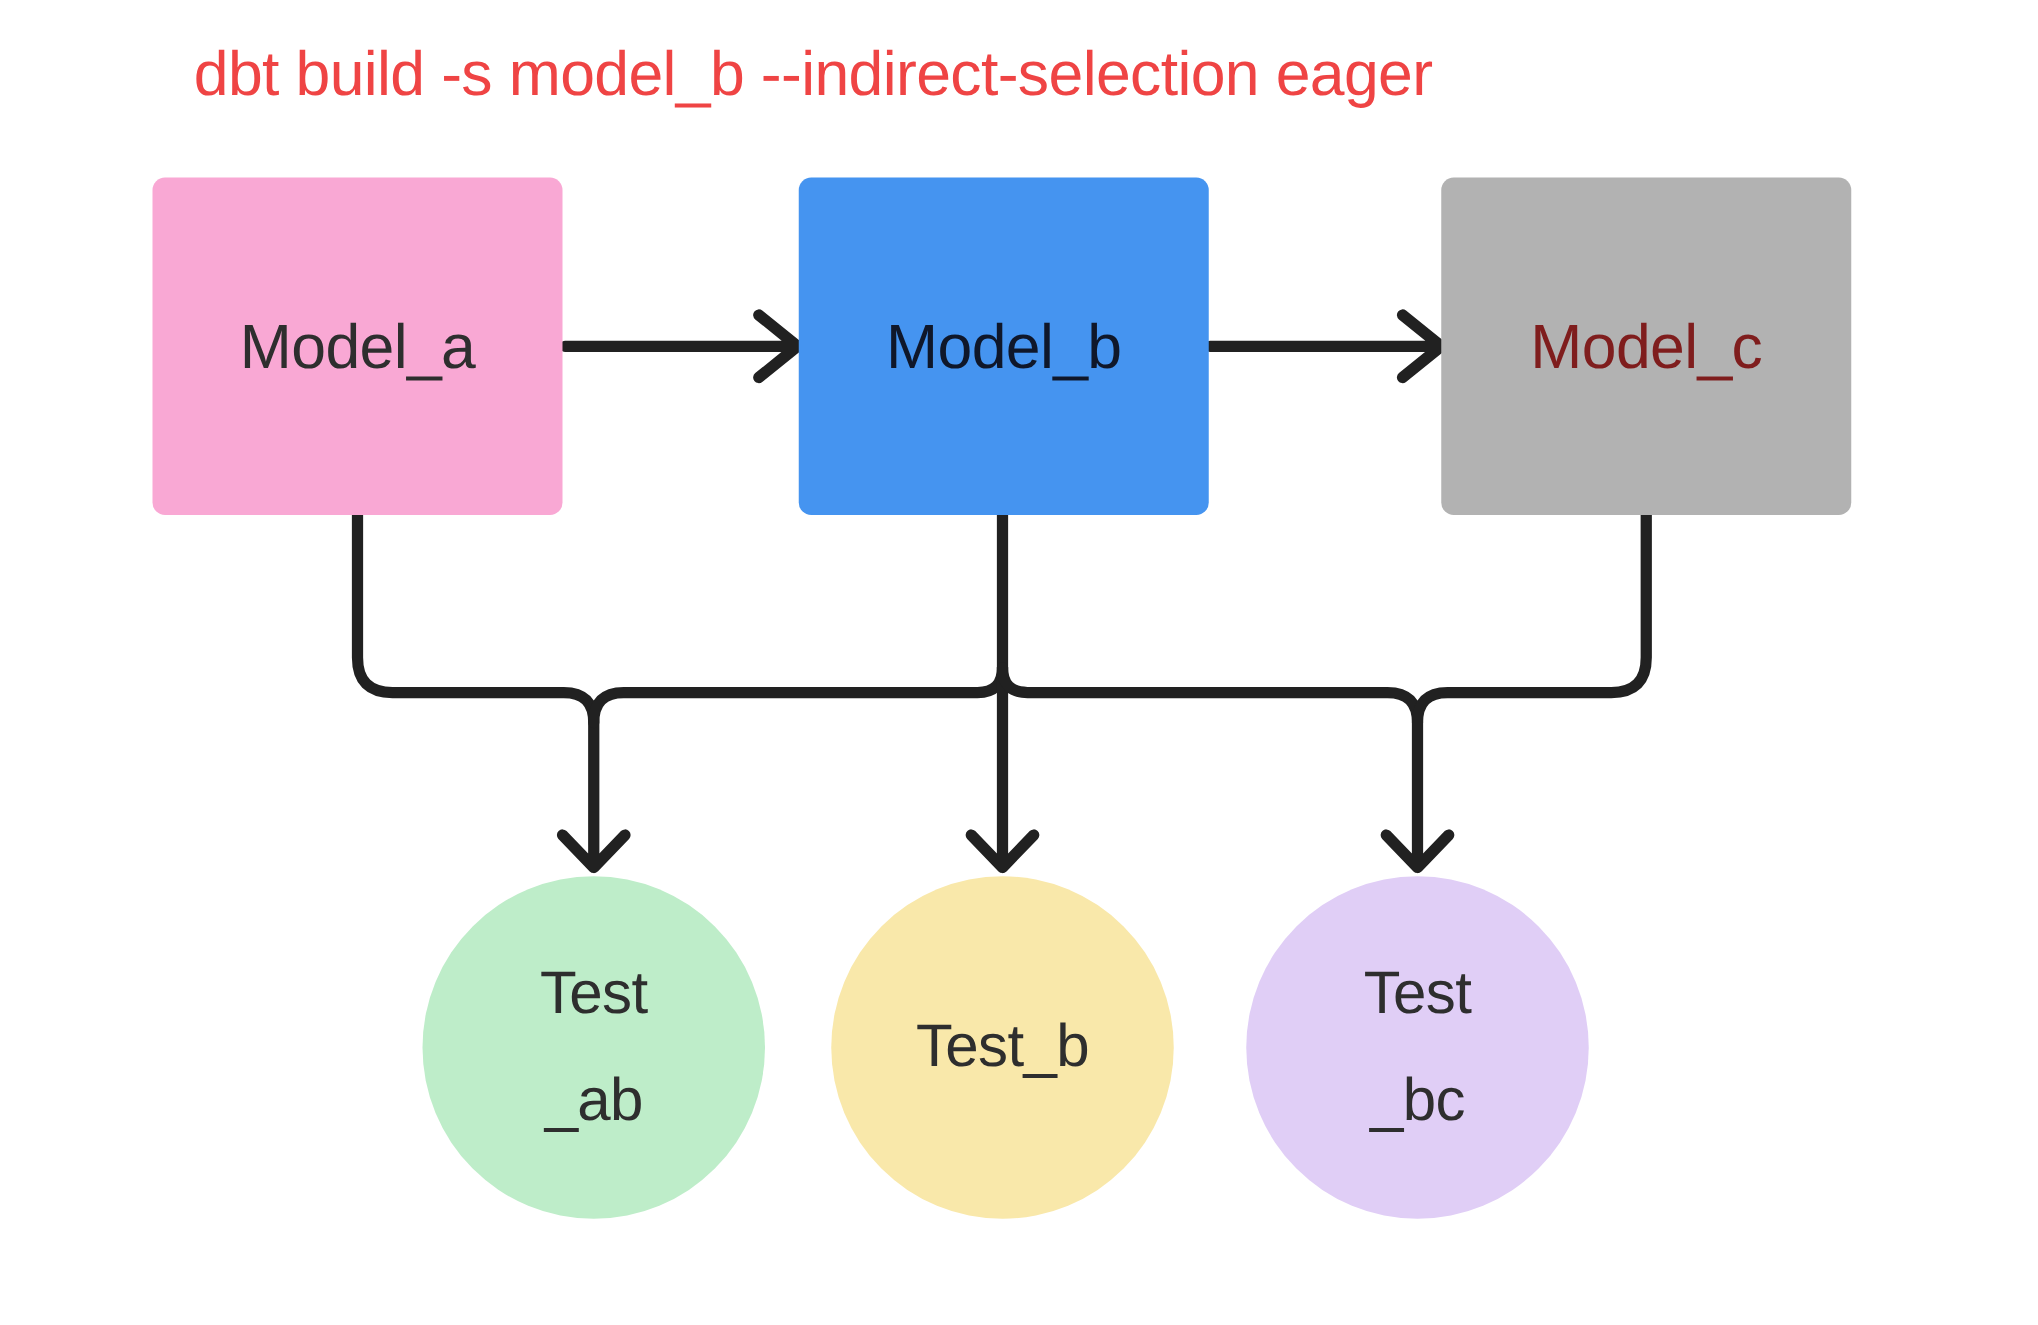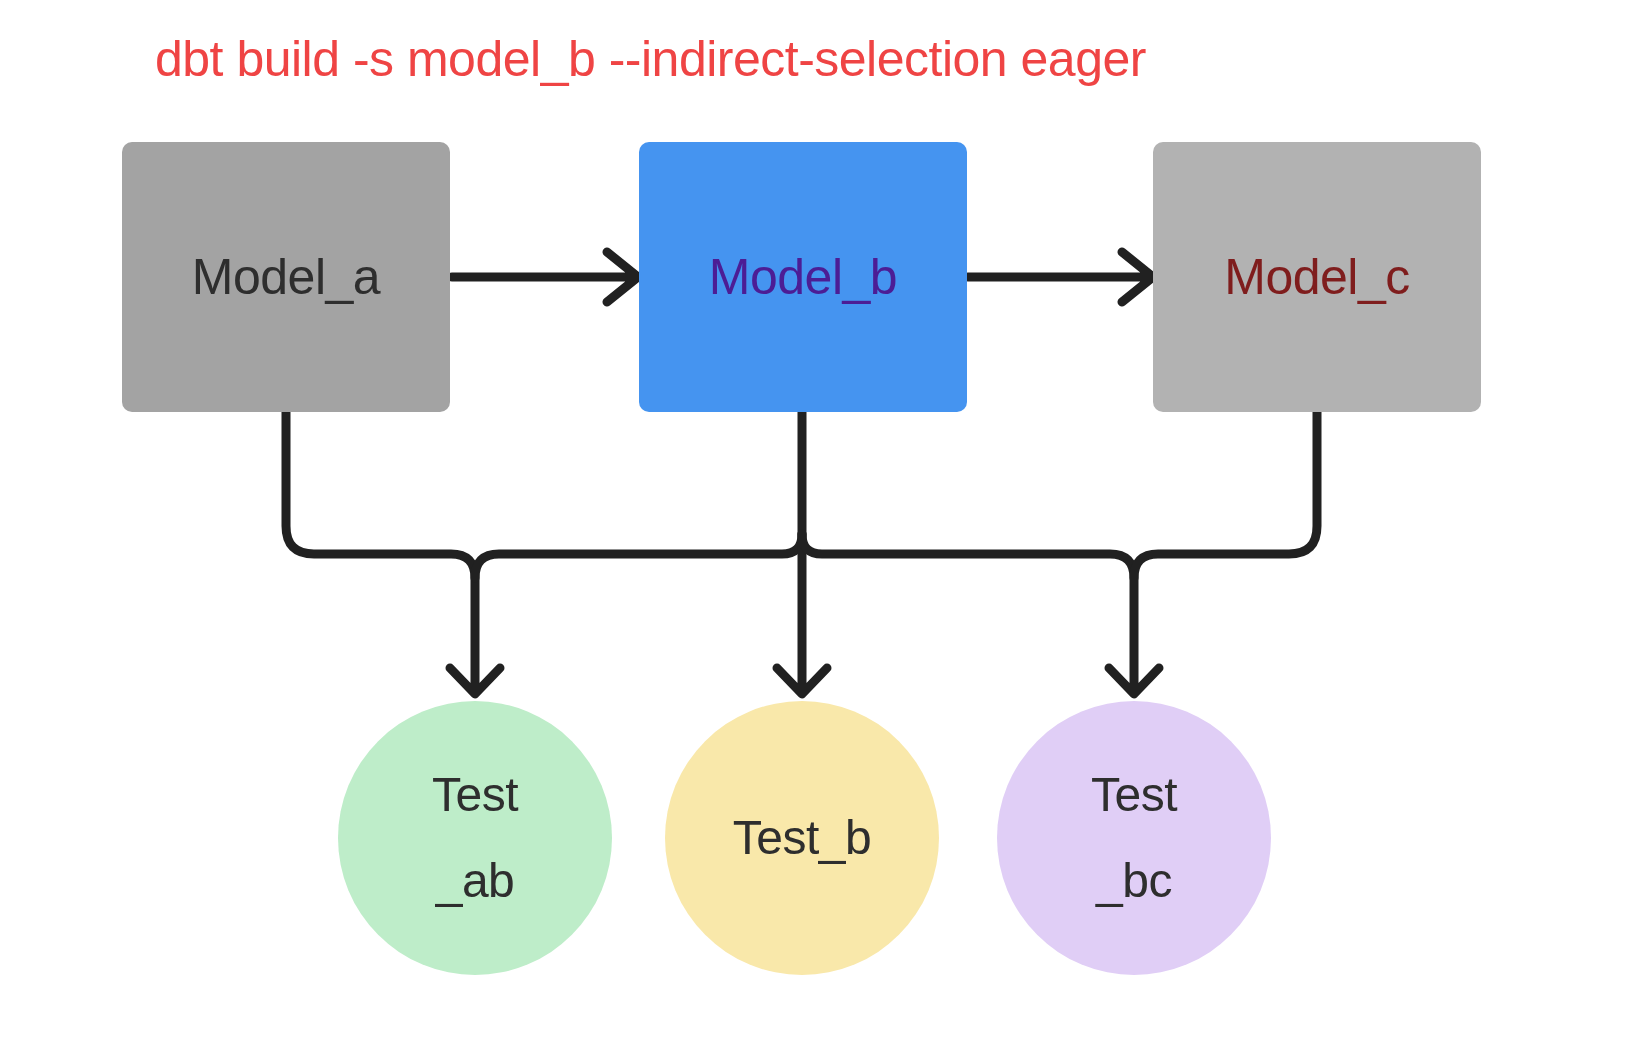--- a/index.html
+++ b/index.html
@@ -84,25 +84,25 @@
       <path d="M452 277 H633 M607 252 L638 277 L607 302"></path>
       <path d="M968 277 H1148 M1122 252 L1153 277 L1122 302"></path>
       <path d="M286 411 V526 Q286 554 314 554 H451 Q475 554 475 578 V688 M450 668 L475 694 L500 668"></path>
       <path d="M802 534 Q802 554 782 554 H499 Q475 554 475 578"></path>
       <path d="M802 411 V688 M777 668 L802 694 L827 668"></path>
       <path d="M802 534 Q802 554 822 554 H1110 Q1134 554 1134 578"></path>
       <path d="M1317 411 V526 Q1317 554 1289 554 H1158 Q1134 554 1134 578 V688 M1109 668 L1134 694 L1159 668"></path>
     </g>
   </svg>
 
-  <div id="model-a" class="model-box" style="background-color: #a3a3a3; color: rgb(46, 46, 46);">
+  <div id="model-a" class="model-box" style="background-color: #f9a8d4; color: rgb(46, 46, 46);">
     <span>Model_a</span>
   </div>
 
-  <div id="model-b" class="model-box" style="background-color: rgb(69, 148, 240); color: #4c1d95;">
+  <div id="model-b" class="model-box" style="background-color: rgb(69, 148, 240); color: #0f172a;">
     <span>Model_b</span>
   </div>
 
   <div id="model-c" class="model-box" style="background-color: rgb(178, 178, 178); color: #7f1d1d;">
     <span>Model_c</span>
   </div>
 
   <div id="test-ab" class="test-circle" style="background-color: rgb(190, 237, 201); color: rgb(46, 46, 46);">
     <span class="test-line">Test</span>
     <span class="test-line">_ab</span>

